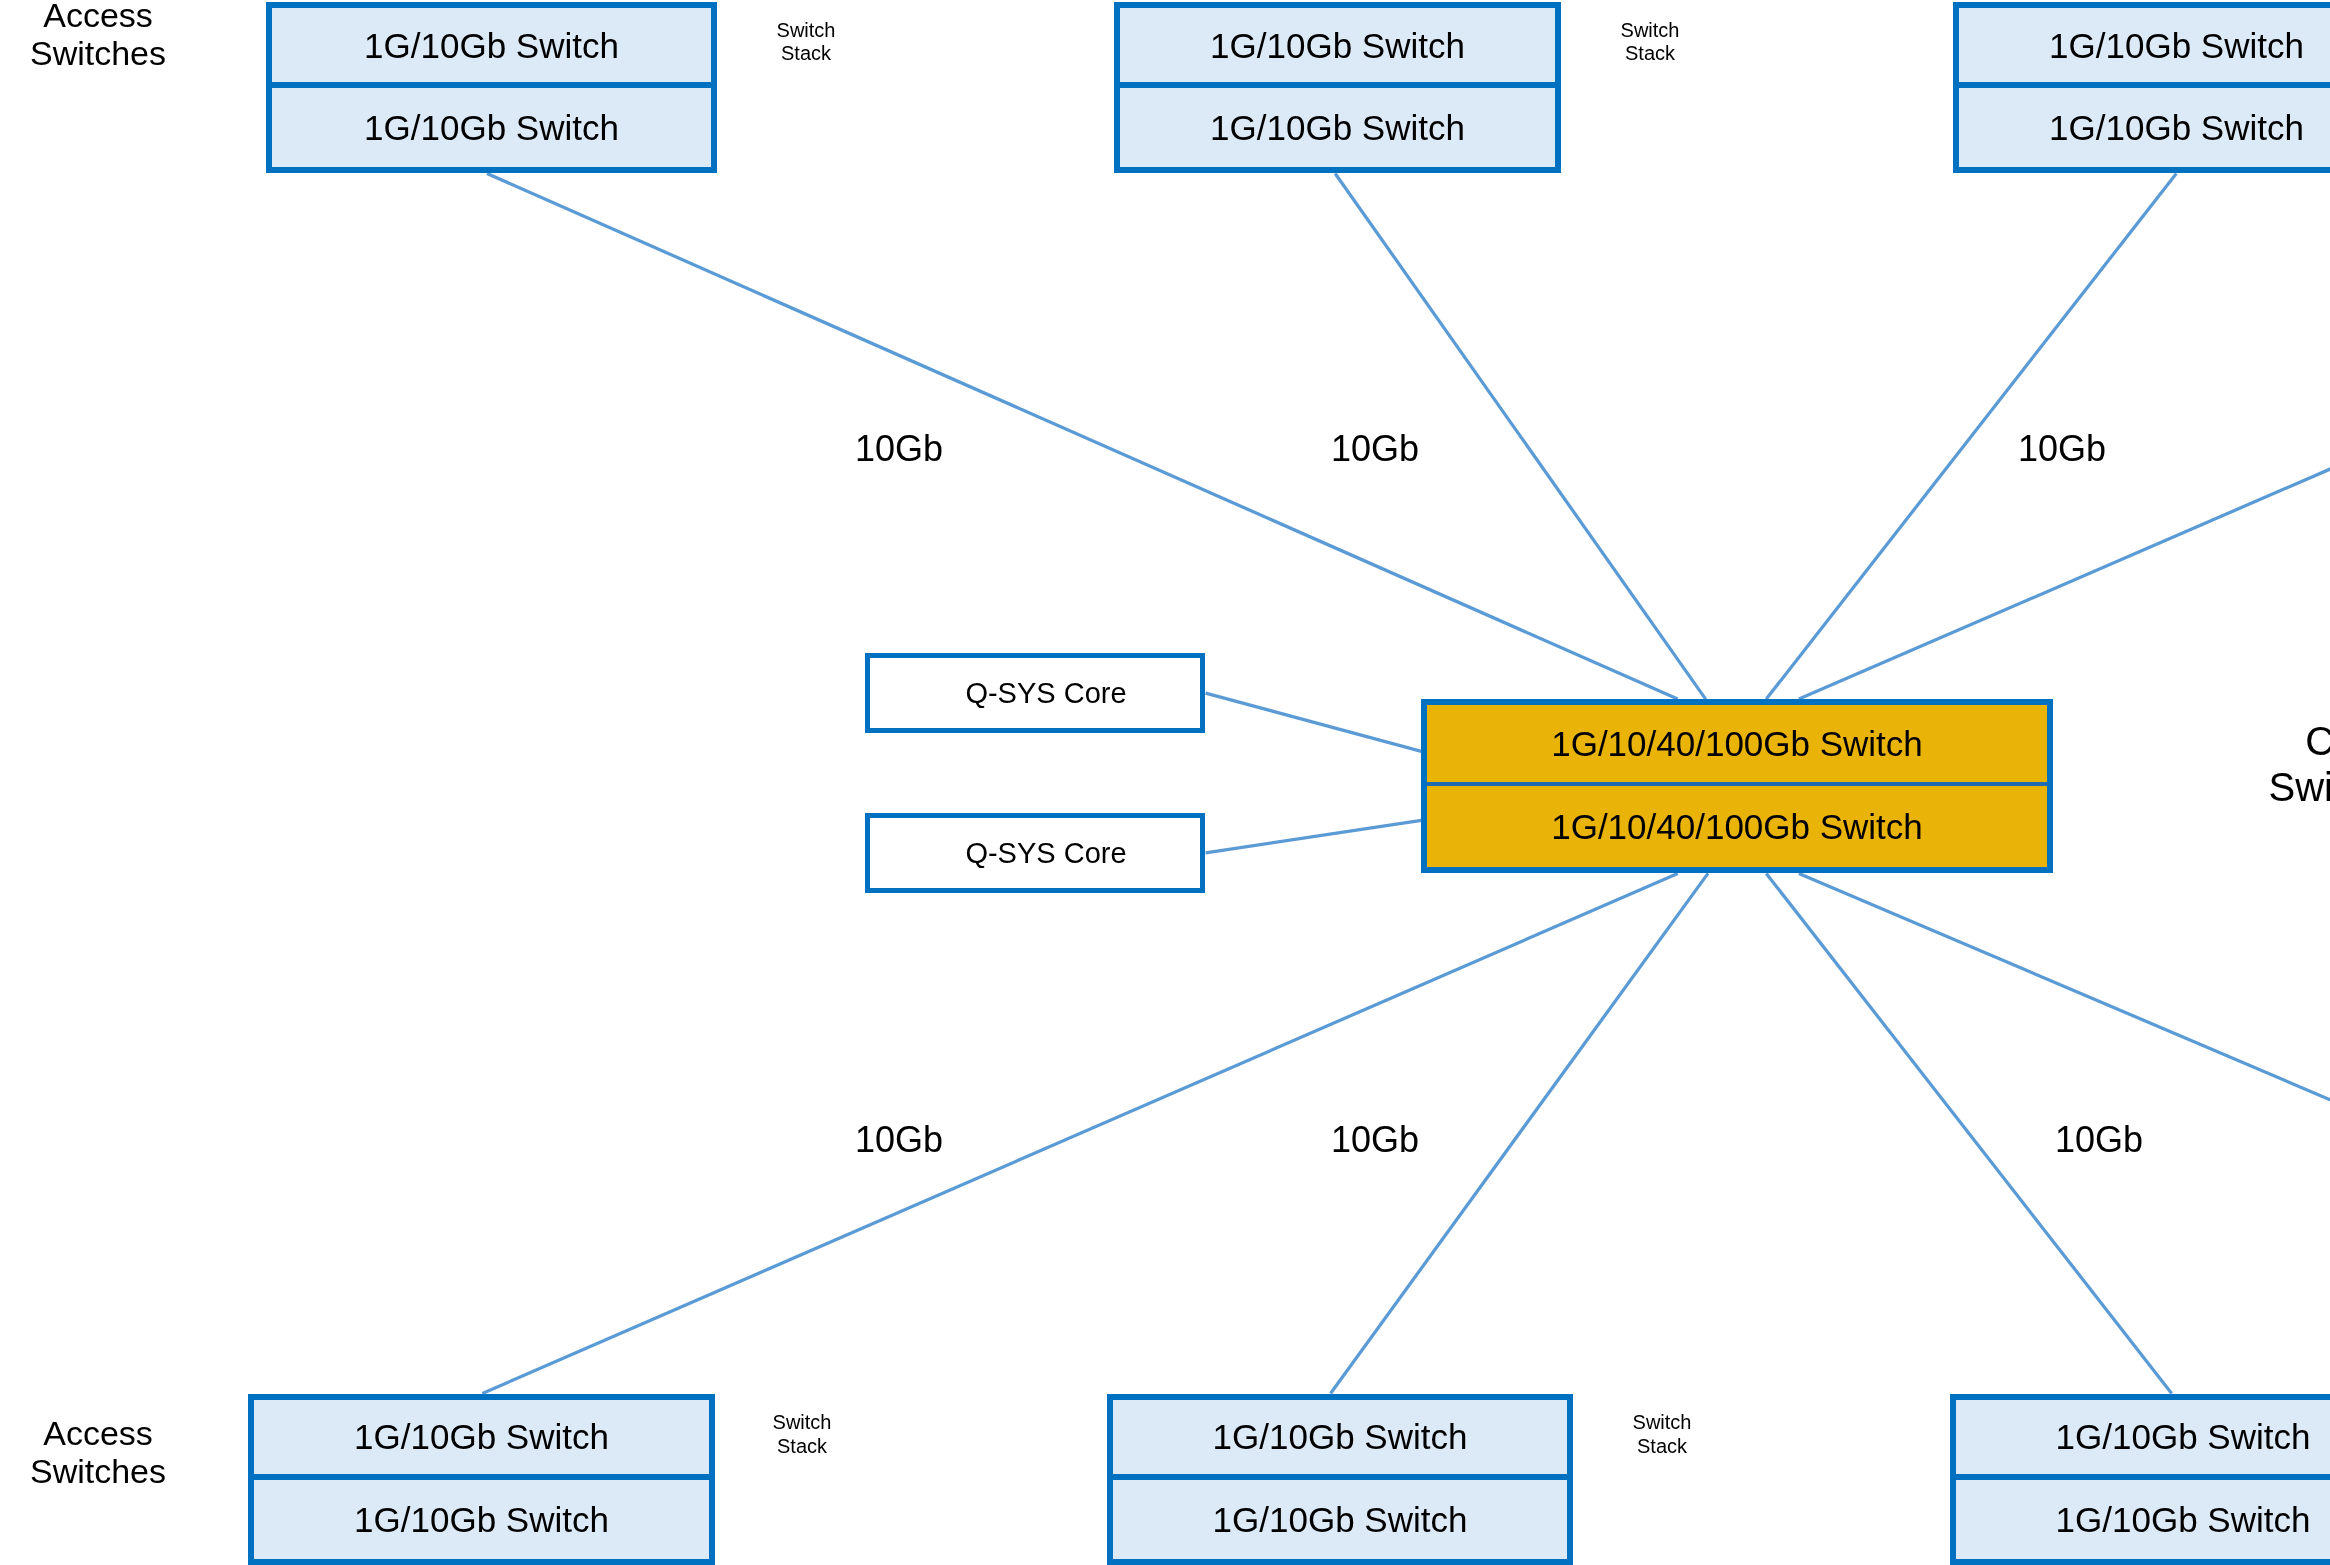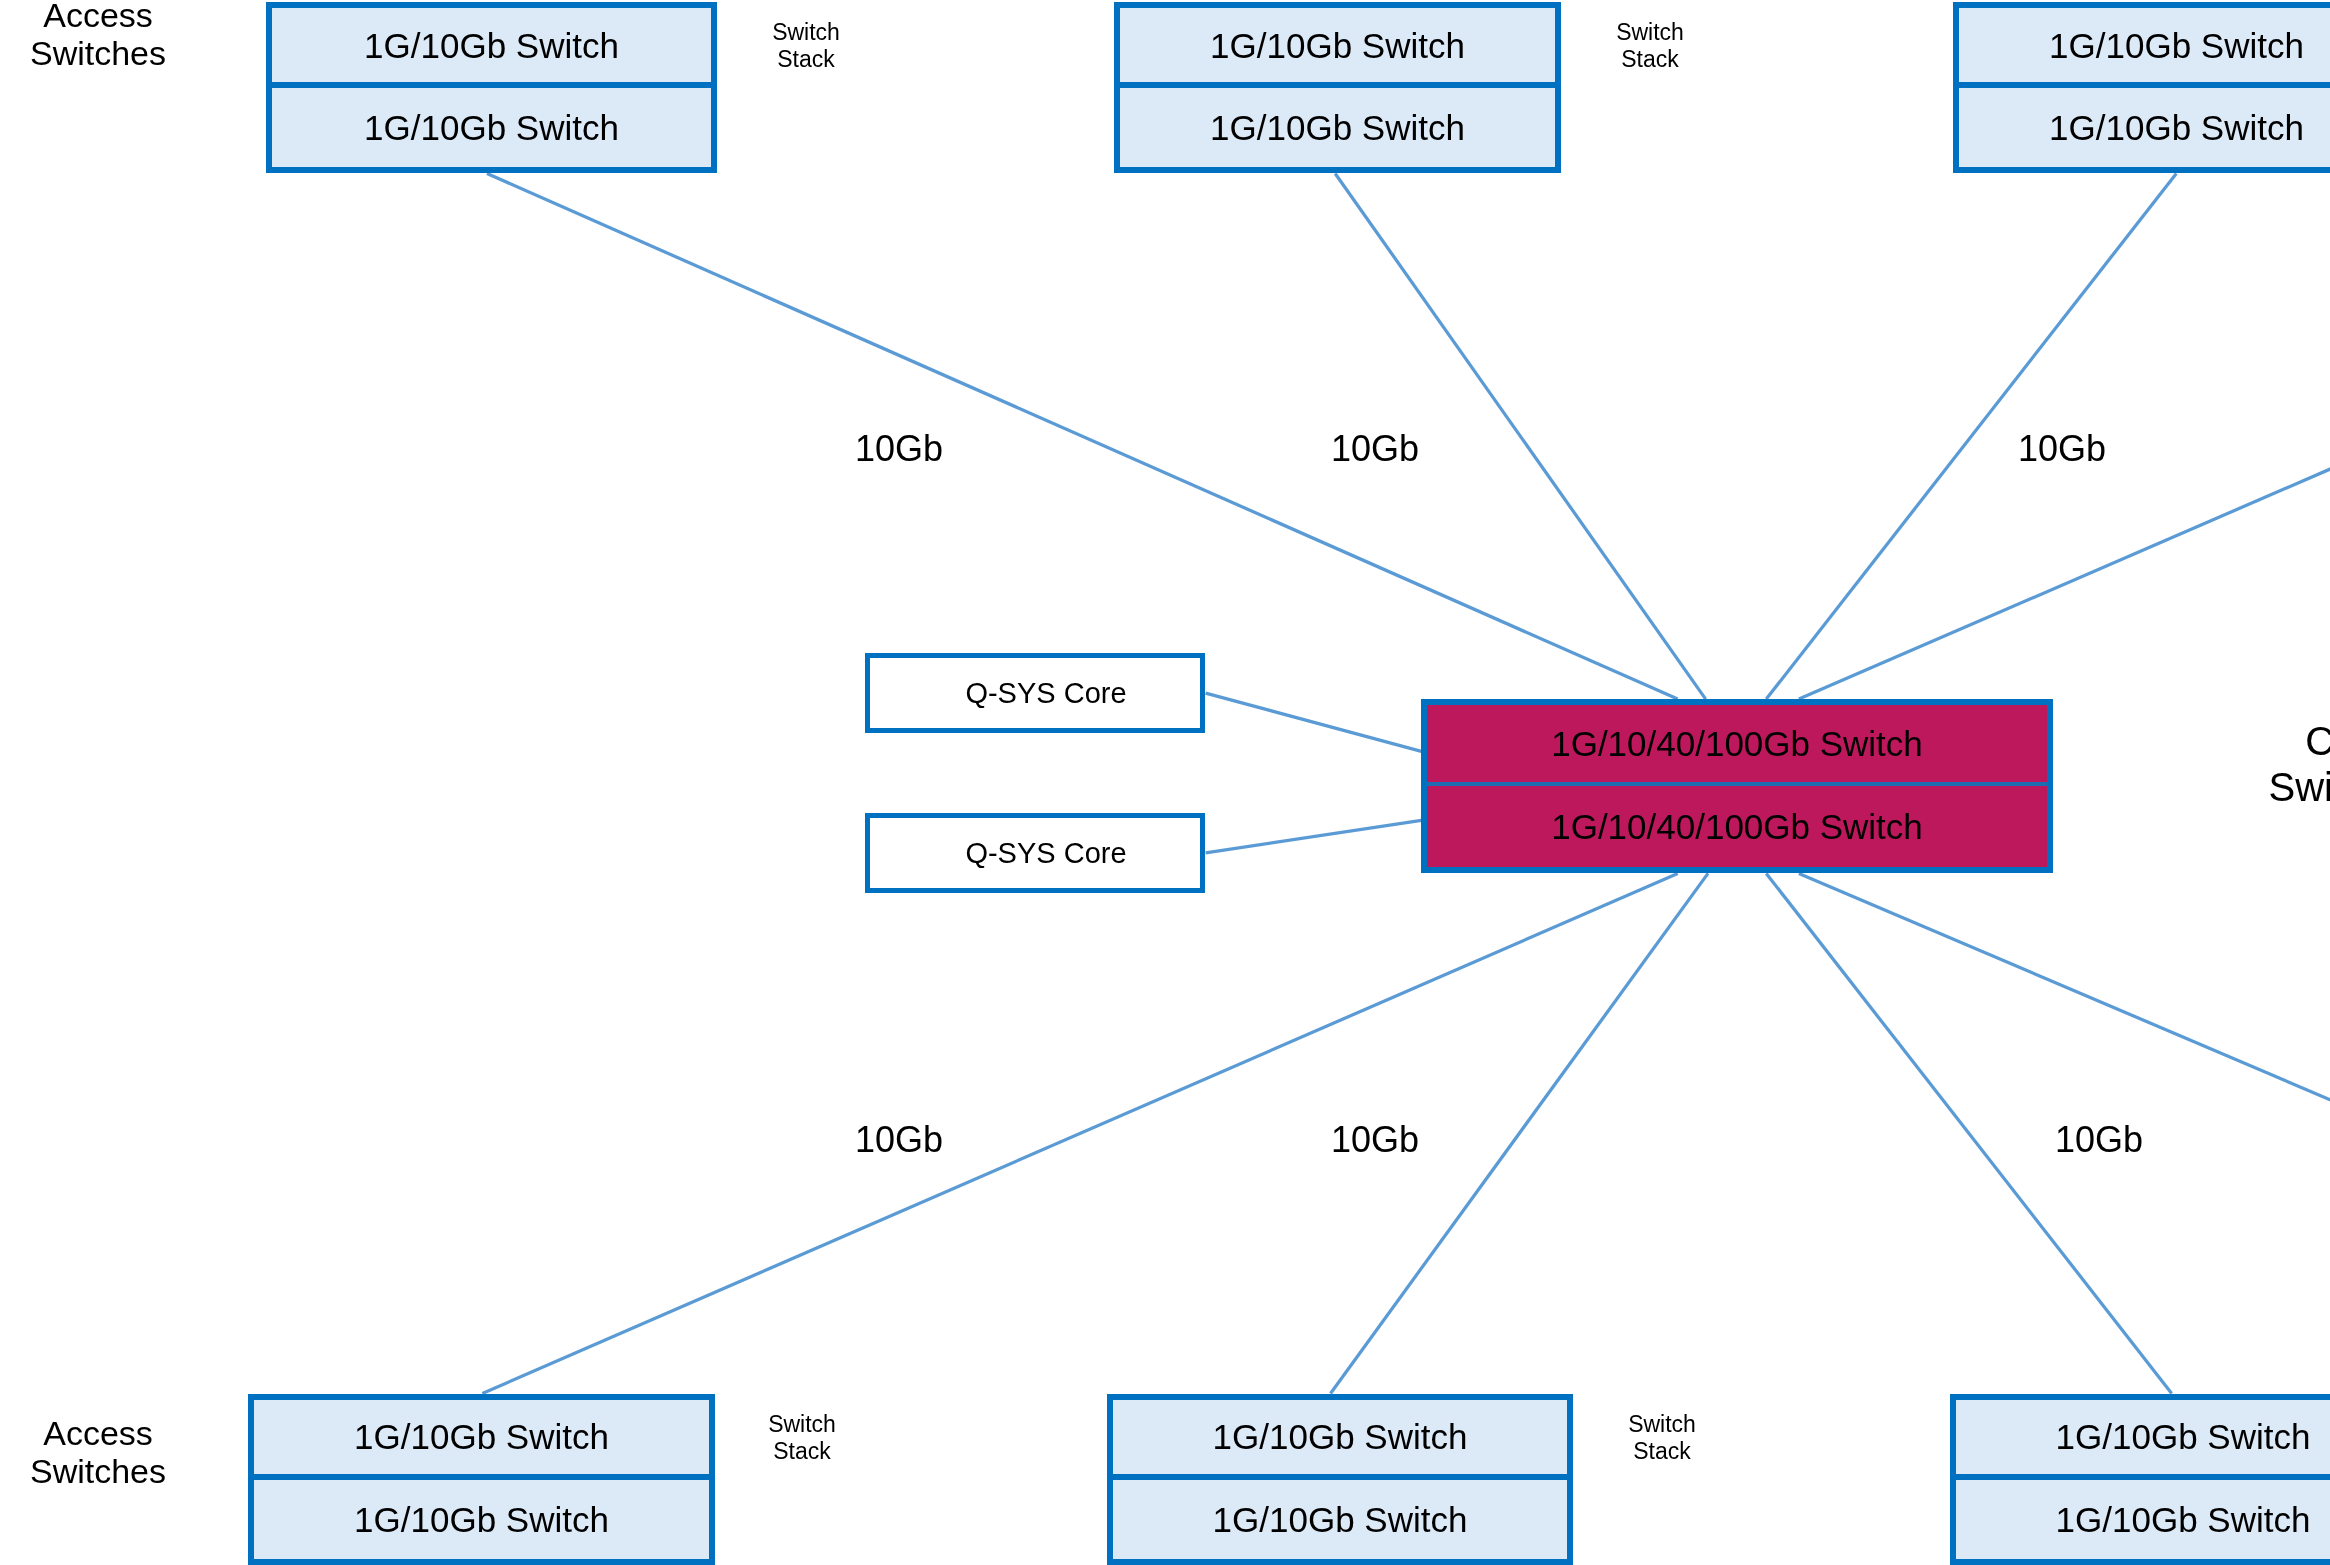--- a/index.html
+++ b/index.html
@@ -6,29 +6,29 @@
   body{font-family:"Liberation Sans",sans-serif;}
   #stage{position:relative;width:3395px;height:1566px;background:#ffffff;overflow:hidden;}
   svg.links{position:absolute;left:0;top:0;width:3395px;height:1566px;}
 
   .stack{position:absolute;border:6.5px solid #0070c0;box-sizing:border-box;background:#c2410c;}
   .stack .unit{background:#dce9f7;color:#000000;display:flex;align-items:center;justify-content:center;
                font-size:35px;line-height:1;white-space:nowrap;box-sizing:border-box;}
   .stack .unit.top{border-bottom:6.5px solid #0070c0;}
 
   .core-stack{position:absolute;border:6.5px solid #0070c0;box-sizing:border-box;background:#0070c0;}
-  .core-stack .unit{background:#be185d;color:#000000;display:flex;align-items:center;justify-content:center;
+  .core-stack .unit{background:#eab308;color:#000000;display:flex;align-items:center;justify-content:center;
                     font-size:35px;line-height:1;white-space:nowrap;box-sizing:border-box;}
   .core-stack .unit.top{border-bottom:4.7px solid #1f6cb0;}
 
   .qsys{position:absolute;border:5.6px solid #0070c0;box-sizing:border-box;background:#ffffff;
         display:flex;align-items:center;justify-content:center;color:#000;font-size:29px;white-space:nowrap;padding-left:22px;}
 
   .grouplabel{position:absolute;color:#000000;font-size:34px;line-height:1.12;text-align:center;white-space:pre-line;}
-  .stacklabel{position:absolute;color:#000000;font-size:23px;line-height:1.18;text-align:center;white-space:pre-line;}
+  .stacklabel{position:absolute;color:#000000;font-size:20px;line-height:1.18;text-align:center;white-space:pre-line;}
   .speed{position:absolute;color:#000000;font-size:36px;line-height:1;white-space:nowrap;}
   .corelabel{position:absolute;color:#000000;font-size:40px;line-height:1.15;text-align:center;white-space:pre-line;}
 </style>
 </head>
 <body>
 
 <div id="stage">
 
   <svg class="links" viewBox="0 0 7285 3360">
     <g stroke="#5b9bd5" stroke-width="7" fill="none">

